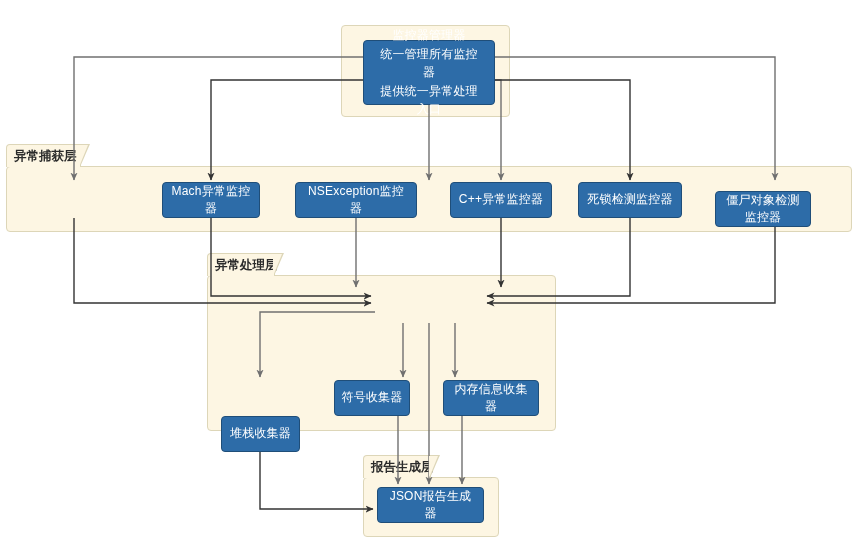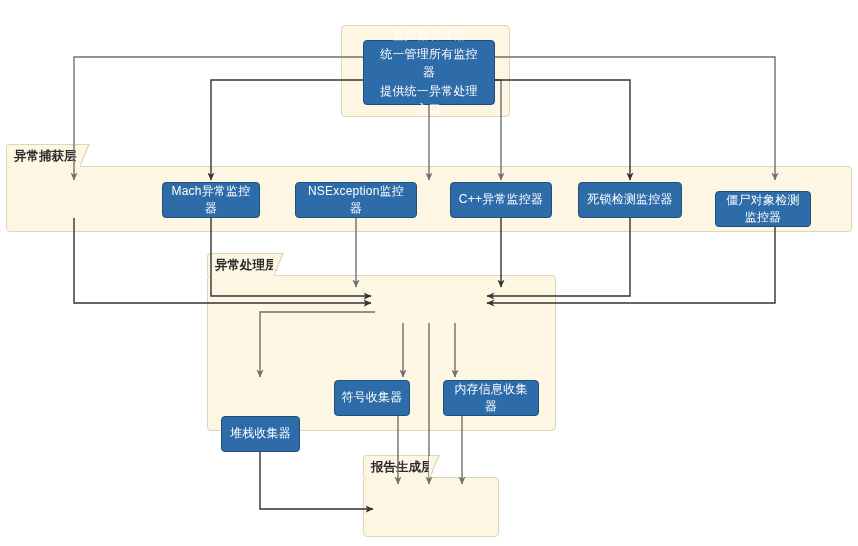--- a/index.html
+++ b/index.html
@@ -144,14 +144,15 @@
   <div class="node" style="left:295px;top:182px;width:122px;height:36px;">NSException监控器</div>
   <div class="node" style="left:450px;top:182px;width:102px;height:36px;">C++异常监控器</div>
   <div class="node" style="left:578px;top:182px;width:104px;height:36px;text-align:center;">死锁检测监控器</div>
   <div class="node" style="left:715px;top:191px;width:96px;height:36px;">僵尸对象检测监控器</div>
 
 
   <div class="node" style="left:221px;top:380px;width:79px;height:36px;margin-top:36px;">堆栈收集器</div>
   <div class="node" style="left:334px;top:380px;width:76px;height:36px;text-align:center;">符号收集器</div>
   <div class="node" style="left:443px;top:380px;width:96px;height:36px;text-align:center;">内存信息收集器</div>
 
+  <div class="node" style="left:377px;top:487px;width:107px;height:36px;">JSON报告生成器</div>
 
 </div>
 
 </body></html>

